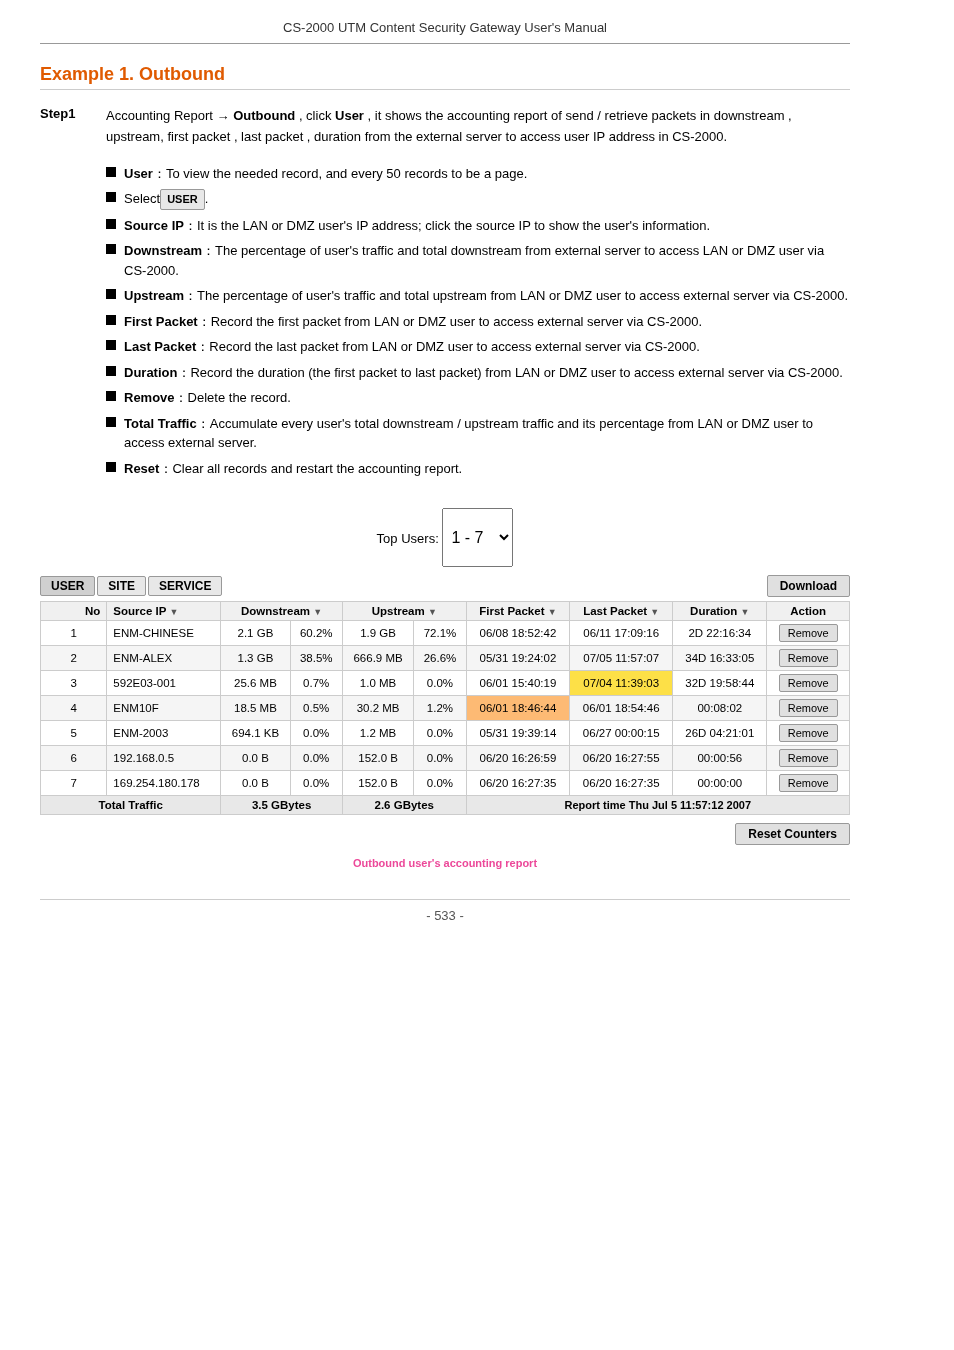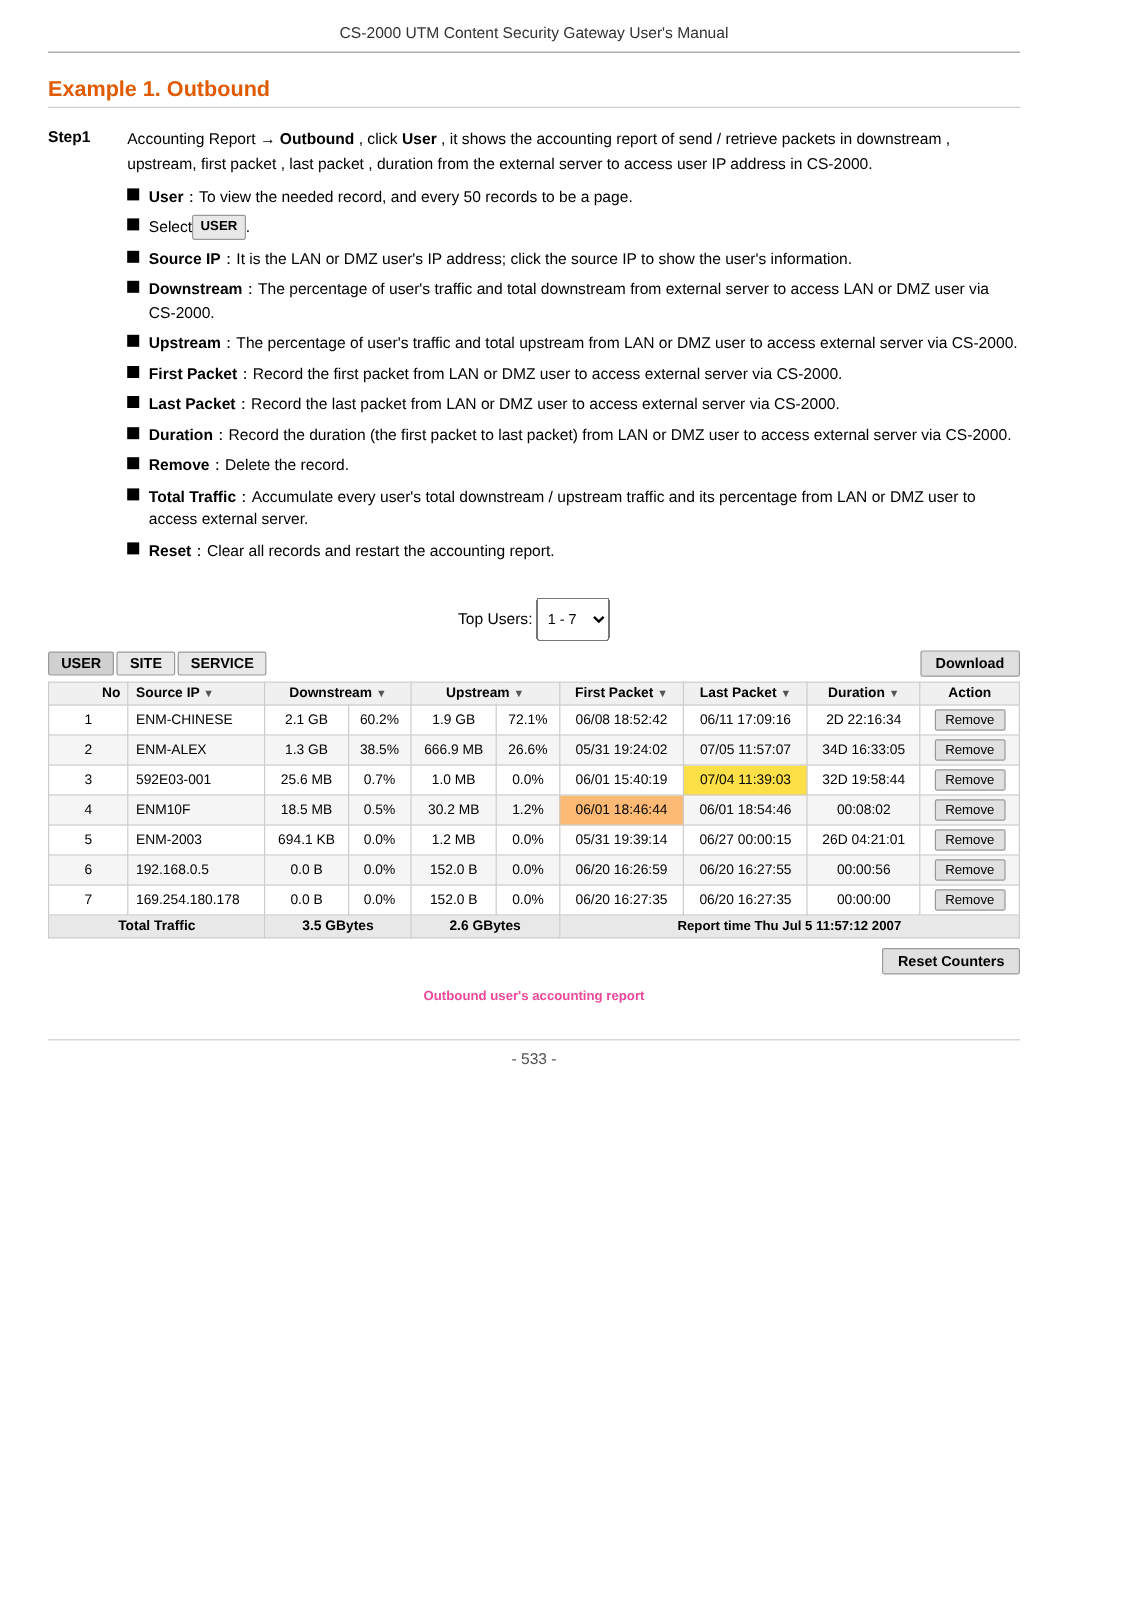--- a/index.html
+++ b/index.html
@@ -44,21 +44,21 @@
       font-size: 13px;
       white-space: nowrap;
       min-width: 50px;
     }
     .step-content {
       flex: 1;
       font-size: 13px;
       line-height: 1.6;
     }
     .step-content p {
-      margin-bottom: 6px;
+      margin-bottom: 16px;
     }
     .bullet-list {
       list-style: none;
       padding: 0;
       margin: 0;
     }
     .bullet-list li {
       display: flex;
       align-items: flex-start;
       gap: 8px;
@@ -86,22 +86,22 @@
     
     .table-section {
       margin-top: 24px;
     }
     .top-users-bar {
       text-align: center;
       margin-bottom: 8px;
       font-size: 13px;
     }
     .top-users-bar select {
-      font-size: 12px;
-      padding: 9px 4px;
+      font-size: 16px;
+      padding: 19px 4px;
     }
     .toolbar {
       display: flex;
       align-items: center;
       justify-content: space-between;
       margin-bottom: 4px;
     }
     .tab-buttons {
       display: flex;
       gap: 0;

